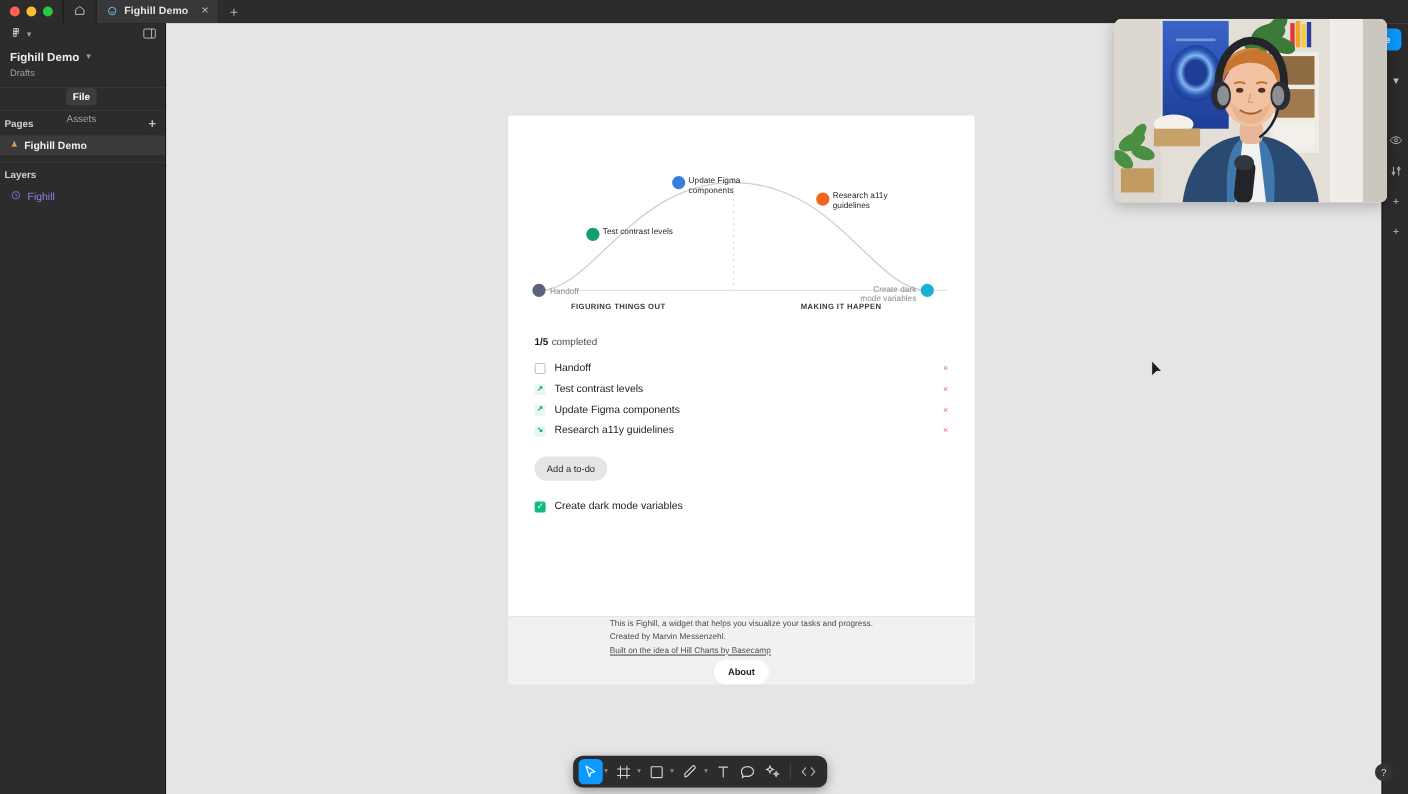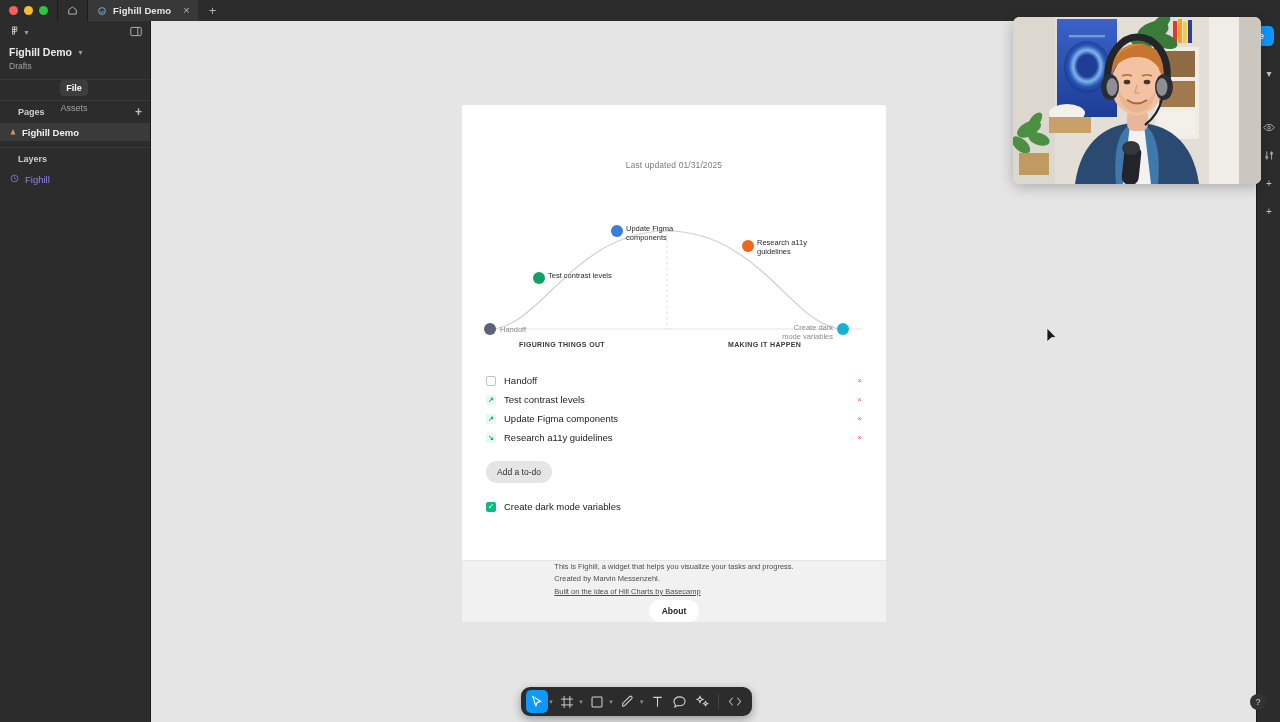--- a/index.html
+++ b/index.html
@@ -45,21 +45,21 @@
   .sb-file-sub { color: #a0a0a0; font-size: 8.5px; margin-top: 3px; }
   .sb-tabs {
     height: 22px; display: flex; align-items: center; padding: 0 8px 0 6px; gap: 4px;
     border-top: 1px solid #383838; border-bottom: 1px solid #383838; flex-direction: column;
   }
   .sb-tab { font-size: 9px; padding: 3px 6px; border-radius: 4px; color: #a3a3a3; }
   .sb-tab.active { background: #3d3d3d; color: #fff; font-weight: bold; }
   .sb-search { margin-left: auto; color: #b0b0b0; }
   .sb-sec {
     height: 22px; display: flex; align-items: center; justify-content: space-between;
-    padding: 0 8px 0 18px; color: #cfcfcf; font-size: 9px; font-weight: bold;
+    padding: 0 8px 0 4px; color: #cfcfcf; font-size: 9px; font-weight: bold;
   }
   .sb-plus { color: #c0c0c0; font-size: 12px; line-height: 1; }
   .sb-page {
     height: 18px; display: flex; align-items: center; gap: 5px; padding: 0 9px;
     background: #3a3a3a; color: #f0f0f0; font-size: 9.5px; font-weight: bold;
   }
   .sb-divider { border-bottom: 1px solid #383838; margin-top: 6px; }
   .sb-layer { height: 18px; display: flex; align-items: center; gap: 6px; padding: 0 9px 0 10px; font-size: 9.5px; color: #9b7ee8; }
 
   
@@ -251,21 +251,20 @@
         </svg>
       </span>
       <span>Fighill</span>
     </div>
   </div>
 
   <div class="canvas">
 
     <div class="card">
 
-      <div class="last-updated">Last updated 01/31/2025</div>
 
       <div class="hill">
         <svg width="424" height="160">
 
           <line x1="24" y1="134" x2="400" y2="134" stroke="#e3e3e3" stroke-width="1"></line>
 
           <line x1="205" y1="34" x2="205" y2="134" stroke="#dedede" stroke-width="1" stroke-dasharray="2.5,3"></line>
 
           <path d="M28 134 C 78 134, 112 36, 205 36 C 298 36, 332 134, 381 134" fill="none" stroke="#cfcfcf" stroke-width="1.2"></path>
         </svg>
@@ -283,20 +282,23 @@
         <div class="dot-label" style="left:295px; top:43px; width:64px; white-space:normal;">Research a11y guidelines</div>
 
         <div class="dot" style="left:381px; top:134px; background:#18b0d4;"></div>
         <div class="dot-label muted right" style="left:313px; top:128px; width:58px; white-space:normal;">Create dark mode variables</div>
 
         <div class="phase" style="left:57px; top:146px;">FIGURING THINGS OUT</div>
         <div class="phase" style="left:266px; top:146px;">MAKING IT HAPPEN</div>
       </div>
 
       <div class="todos">
+        <div class="todo-count">
+          <b>1/5</b><span>completed</span>
+        </div>
 
         <div class="todo-list">
 
           <div class="todo-row">
             <span class="cb"></span>
             <span class="todo-text">Handoff</span>
             <span class="todo-del">×</span>
           </div>
 
           <div class="todo-row">

